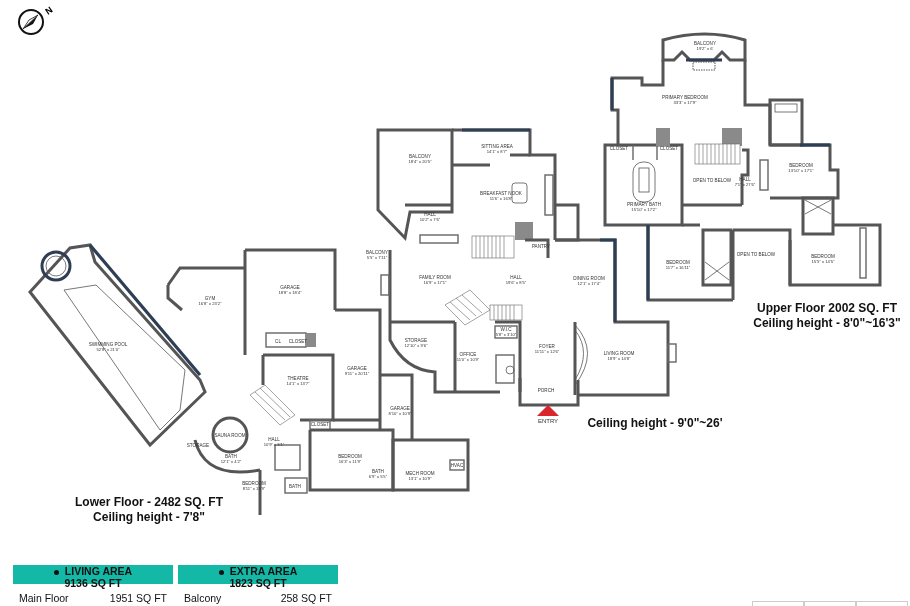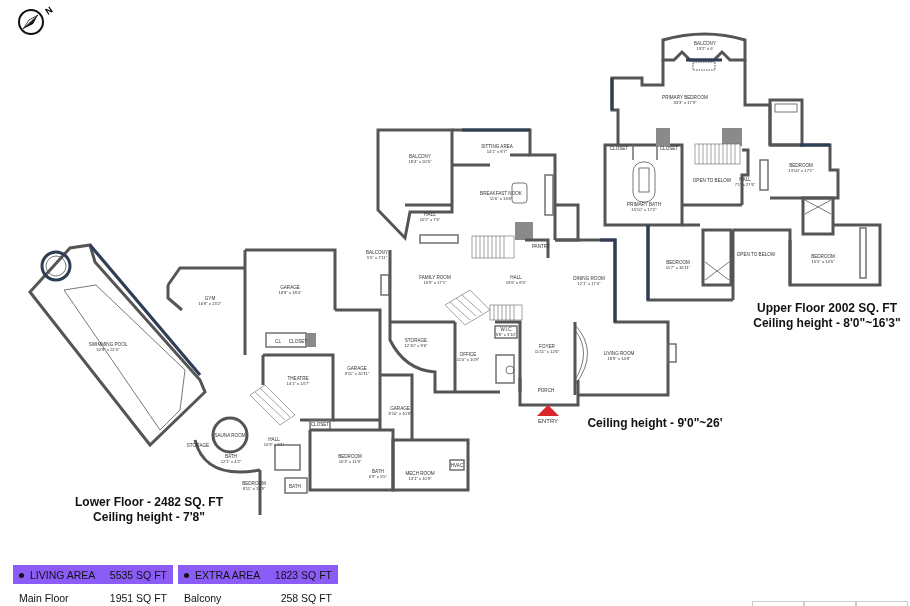--- a/index.html
+++ b/index.html
@@ -10,21 +10,21 @@
     .wall-blue { fill:none; stroke:#2d3e55; stroke-width:3.2; }
     .fixture { fill:none; stroke:#555; stroke-width:0.8; }
     .grey-block { fill:#8a8a8a; }
     .rl { font-family:"Liberation Sans", sans-serif; font-size:4.6px; fill:#333; text-anchor:middle; }
     .rd { font-family:"Liberation Sans", sans-serif; font-size:4.2px; fill:#333; text-anchor:middle; }
     .floor-caption { position:absolute; font-weight:bold; font-size:12px; text-align:center; line-height:15px; color:#111; }
     .entry { position:absolute; left:536px; top:405px; width:24px; text-align:center; }
     .entry .tri { width:0; height:0; border-left:11px solid transparent; border-right:11px solid transparent; border-bottom:11px solid #d9252b; margin:0 auto; }
     .entry .lbl { font-size:6px; color:#333; margin-top:2px; }
     .summary { position:absolute; top:565px; height:41px; }
-    .sum-head { background:#8b5cf6; height:19px; display:flex; align-items:center; justify-content:space-between; padding:0 6px; font-weight:normal; font-size:10.5px; }
+    .sum-head { background:#14b8a6; height:19px; display:flex; align-items:center; justify-content:space-between; padding:0 6px; font-weight:bold; font-size:10.5px;flex-direction:column; }
     .sum-head .dot { display:inline-block; width:5px; height:5px; border-radius:50%; background:#111; margin-right:6px; vertical-align:middle; }
     .sum-row { height:20px; display:flex; align-items:flex-end; justify-content:space-between; padding:0 6px; font-size:10.5px; }
     .compass { position:absolute; left:14px; top:6px; }
     .faint-tabs { position:absolute; left:752px; top:601px; display:flex; }
     .faint-tabs div { width:50px; height:5px; border:1px solid #ccc; border-bottom:none; }
   </style>
 </head>
 <body>
 
 <div class="compass">
@@ -302,21 +302,21 @@
 </div>
 
 <div class="entry">
   <div class="tri"></div>
   <div class="lbl">ENTRY</div>
 </div>
 
 <div class="summary" style="left:13px; width:160px;">
   <div class="sum-head">
     <span><span class="dot"></span><span>LIVING AREA</span></span>
-    <span>5535 SQ FT</span>
+    <span>9136 SQ FT</span>
   </div>
   <div class="sum-row">
     <span>Main Floor</span>
     <span>1951 SQ FT</span>
   </div>
 </div>
 
 <div class="summary" style="left:178px; width:160px;">
   <div class="sum-head">
     <span><span class="dot"></span><span>EXTRA AREA</span></span>

